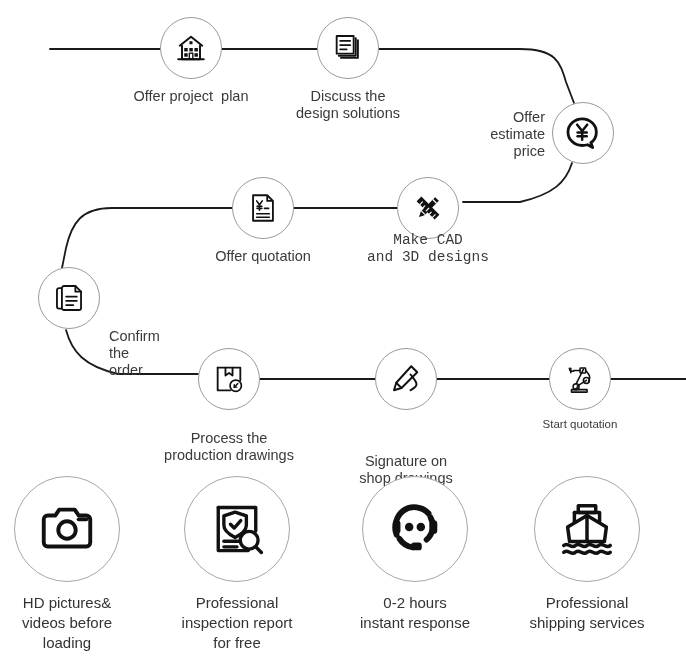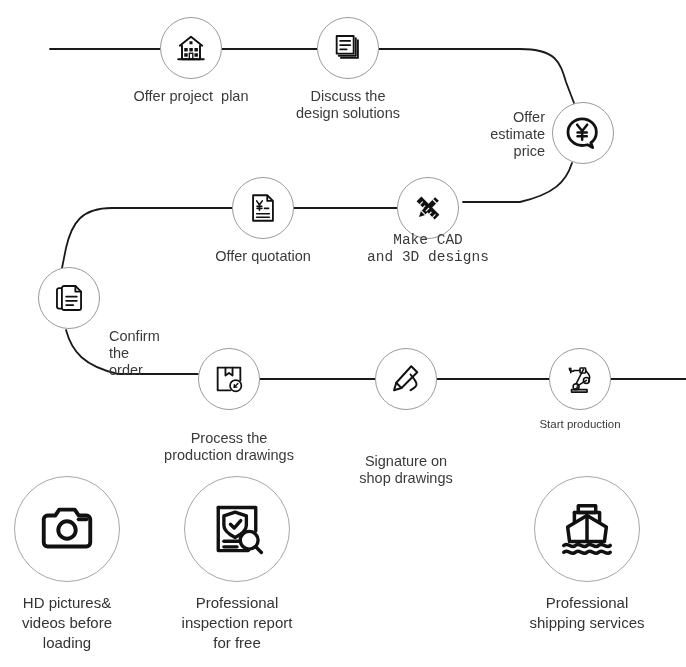--- a/index.html
+++ b/index.html
@@ -291,21 +291,21 @@
           <path d="M32,12 L36,17 C38,20 38,24 36,27"></path>
           <circle cx="33" cy="26" r="4.2"></circle>
           <path d="M33,26 L20,34"></path>
           <circle cx="18.5" cy="35" r="4.2"></circle>
           <path d="M29,10 L18.5,31"></path>
           <rect x="12" y="39" width="22" height="3.5"></rect>
           <path d="M16,39 L21,36"></path>
         </g>
       </svg>
     </div>
-    <div class="step-label small" style="top:38px;">Start production</div>
+    <div class="step-label small" style="top:38px;">Start quotation</div>
   </div>
 
   <div class="feature" style="left:-8px; top:476px;">
     <div class="feature-circle">
       <svg class="ic" width="62" height="62" viewBox="0 0 64 64">
         <g fill="none" stroke="#111" stroke-width="4" stroke-linejoin="round" stroke-linecap="round">
           <path d="M8,22 C8,19.8 9.8,18 12,18 L20,18 L24,12 L40,12 L44,18 L52,18 C54.2,18 56,19.8 56,22 L56,46 C56,48.2 54.2,50 52,50 L12,50 C9.8,50 8,48.2 8,46 Z"></path>
           <circle cx="32" cy="33" r="9"></circle>
           <path d="M44,22 L52,22"></path>
         </g>
@@ -329,20 +329,36 @@
         </g>
         <circle cx="45" cy="44" r="9.5" fill="#fff" stroke="#111" stroke-width="3.6"></circle>
         <path d="M52,51 L58,57" stroke="#111" stroke-width="3.6" stroke-linecap="round"></path>
       </svg>
     </div>
     <div class="feature-label">Professional
 inspection report
 for free</div>
   </div>
 
+  <div class="feature" style="left:340px; top:476px;">
+    <div class="feature-circle">
+      <svg class="ic" width="62" height="62" viewBox="0 0 64 64">
+        <path d="M13,38 C10,30 12,19 20,13 C28,7 40,9 46,16" fill="none" stroke="#111" stroke-width="6" stroke-linecap="round"></path>
+        <path d="M48,20 C52,27 51,37 44,43" fill="none" stroke="#111" stroke-width="6" stroke-linecap="round"></path>
+        <path d="M16,42 C19,47 24,50 30,51" fill="none" stroke="#111" stroke-width="6" stroke-linecap="round"></path>
+        <rect x="9" y="23" width="8" height="14" rx="3.5" fill="#111"></rect>
+        <rect x="47" y="23" width="8" height="14" rx="3.5" fill="#111"></rect>
+        <rect x="28" y="46" width="11" height="8" rx="3" fill="#111"></rect>
+        <circle cx="26" cy="30" r="4.4" fill="#111"></circle>
+        <circle cx="38" cy="30" r="4.4" fill="#111"></circle>
+      </svg>
+    </div>
+    <div class="feature-label">0-2 hours
+instant response</div>
+  </div>
 
   <div class="feature" style="left:512px; top:476px;">
     <div class="feature-circle">
       <svg class="ic" width="62" height="62" viewBox="0 0 64 64">
         <g fill="none" stroke="#111" stroke-width="3.6" stroke-linejoin="round" stroke-linecap="round">
           <rect x="23" y="8" width="18" height="7"></rect>
           <path d="M19,15 L45,15 L45,24"></path>
           <path d="M19,15 L19,24"></path>
           <path d="M32,18 L12,30 L14,45 L50,45 L52,30 Z"></path>
           <path d="M32,18 L32,45"></path>

